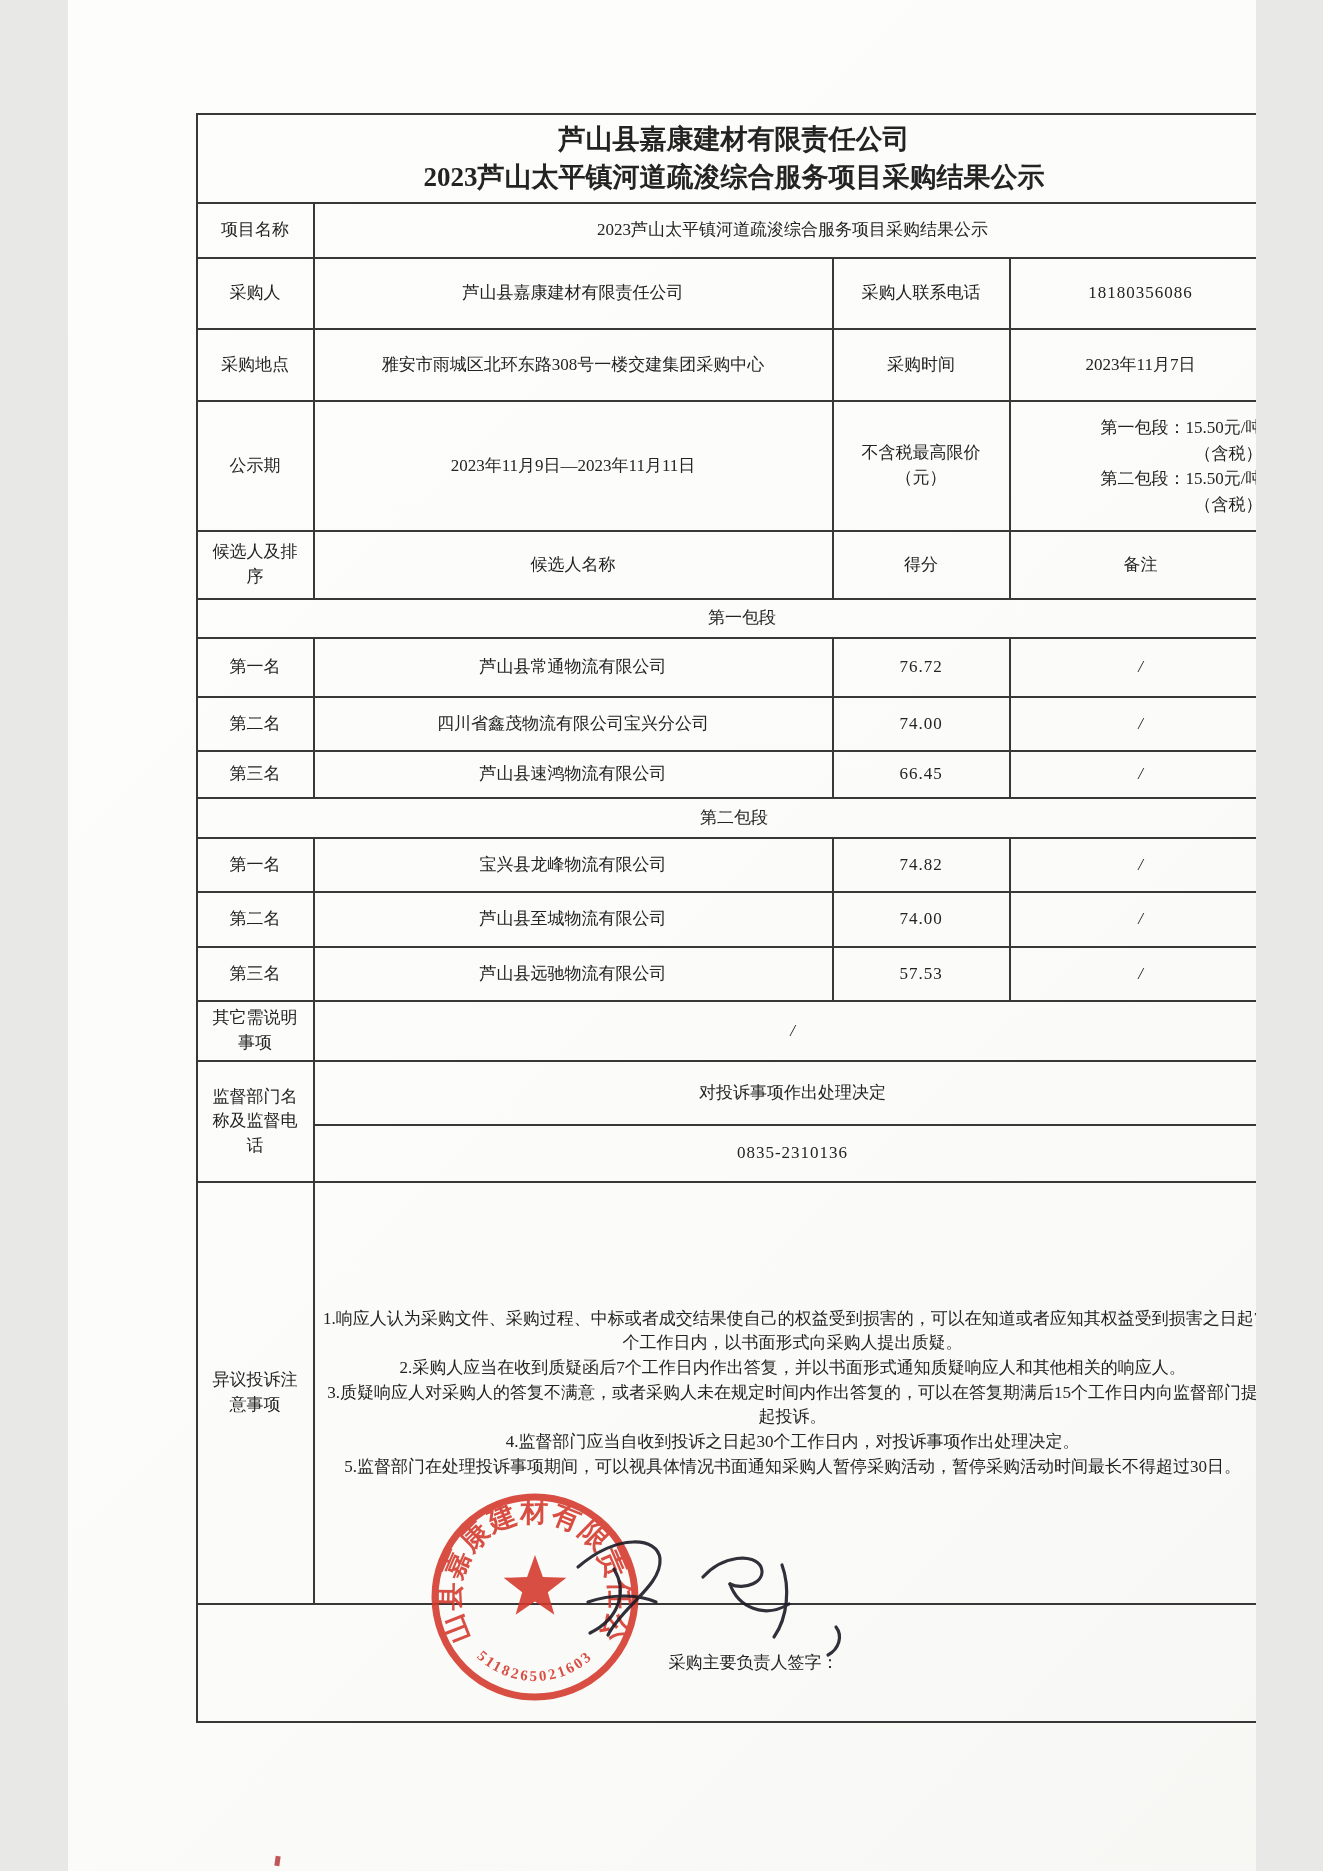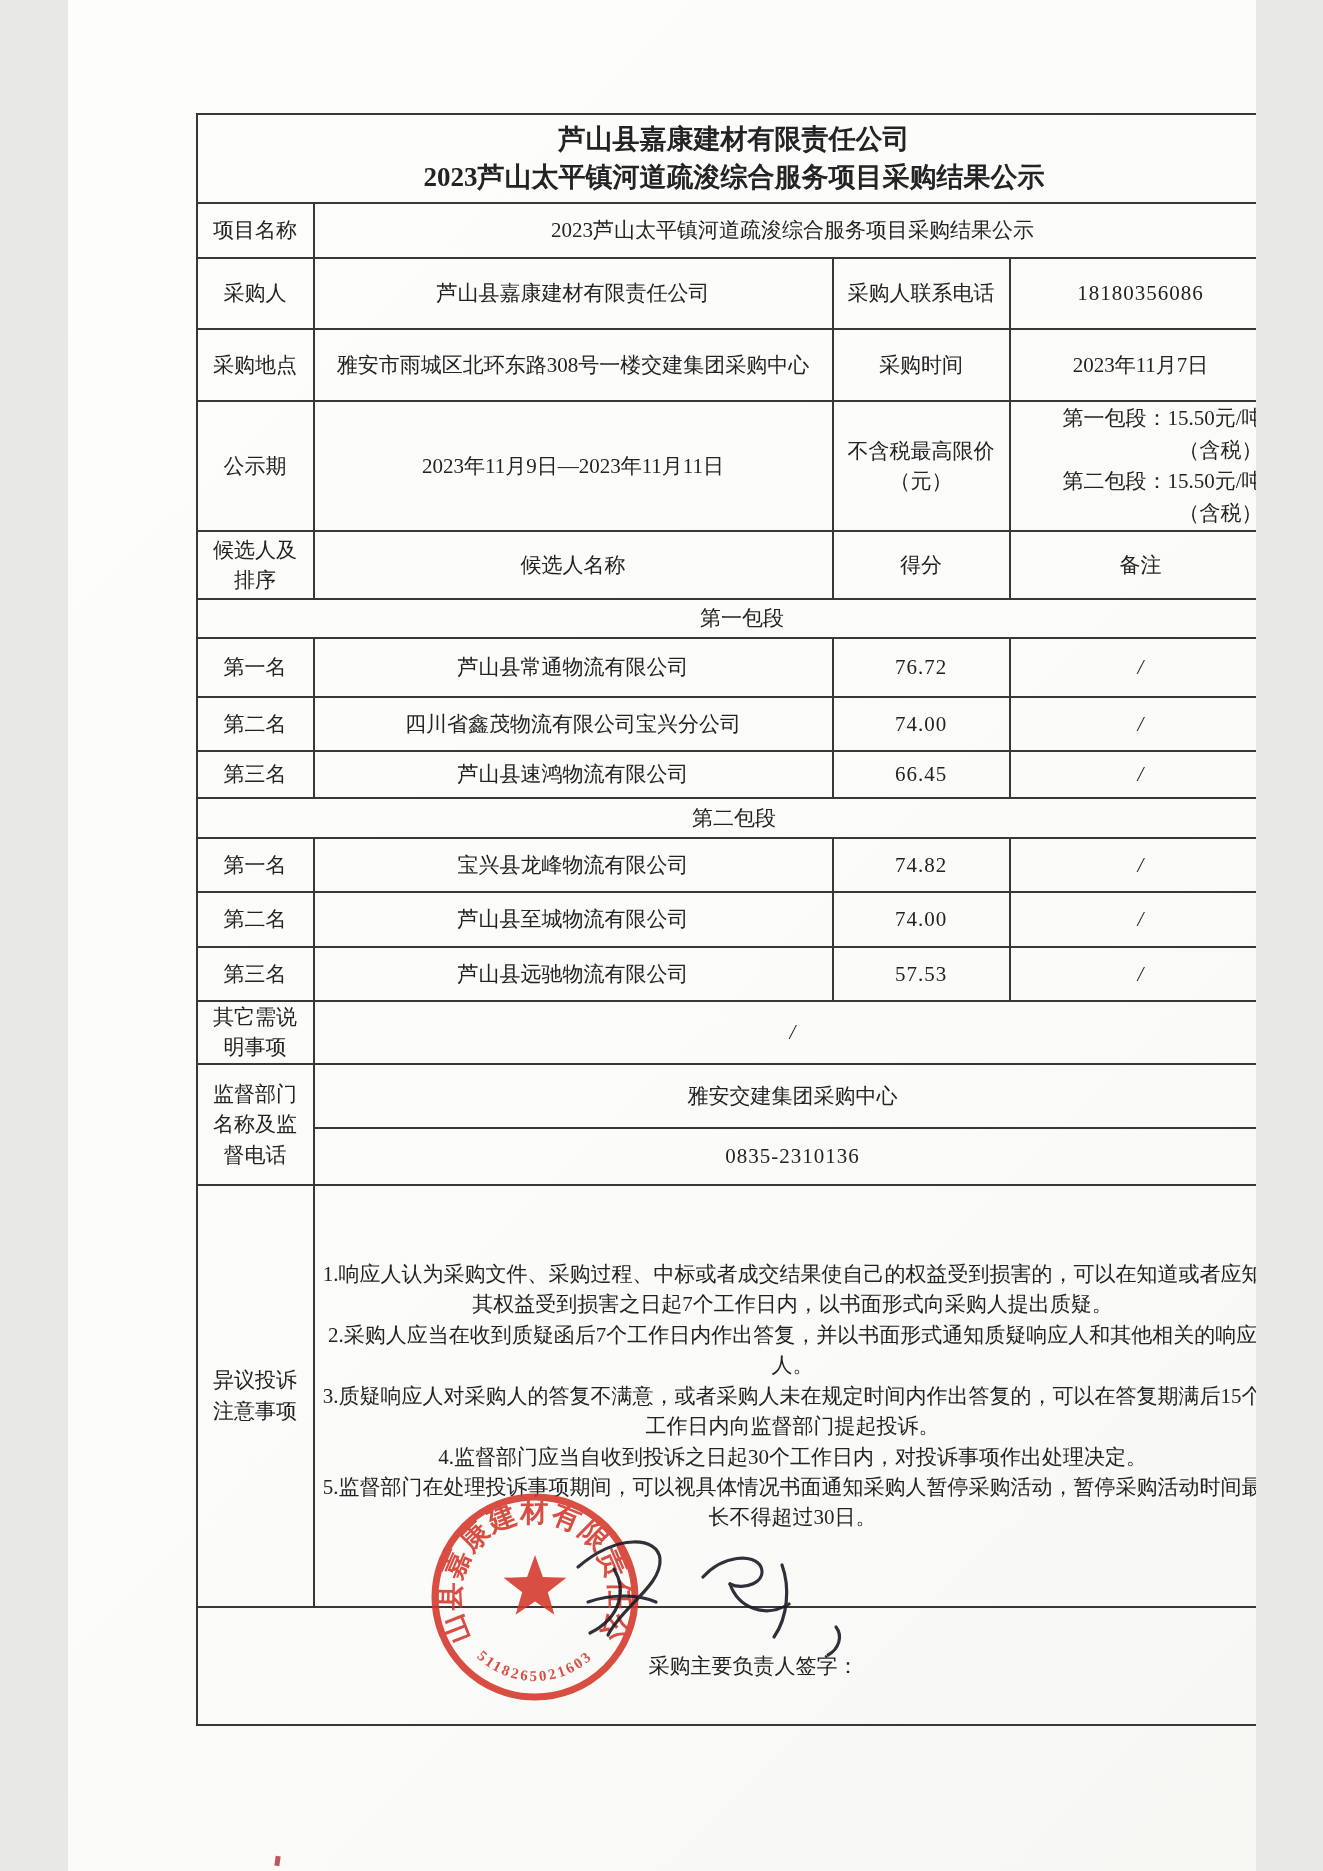--- a/index.html
+++ b/index.html
@@ -15,21 +15,21 @@
   table.doc{
     position:absolute;left:128px;top:113px;
     width:1075px;
     border-collapse:collapse;
     table-layout:fixed;
   }
   table.doc td{
     border:2px solid #383838;
     text-align:center;
     vertical-align:middle;
-    font-size:21px;
+    font-size:17px;
     padding:0 8px;
     word-break:break-all;
     line-height:1.45;
   }
   tr.r-title td{height:87px;font-size:27px;font-weight:bold;line-height:1.4;border-bottom:2px solid #383838;}
   tr.r-project td{height:53px;}
   tr.r-purchaser td{height:69px;}
   tr.r-location td{height:70px;}
   tr.r-publicity td{height:128px;}
   tr.r-chead td{height:66px;}
@@ -176,21 +176,21 @@
       <td class="slash">/</td>
     </tr>
 
     <tr class="r-other">
       <td class="label">其它需说明事项</td>
       <td colspan="3" class="slash-small">/</td>
     </tr>
 
     <tr class="r-sup1">
       <td class="label" rowspan="2">监督部门名称及监督电话</td>
-      <td colspan="3">雅安交建集团采购中心</td>
+      <td colspan="3">对投诉事项作出处理决定</td>
     </tr>
     <tr class="r-sup2">
       <td colspan="3" class="num">0835-2310136</td>
     </tr>
 
     <tr class="r-objection">
       <td class="label">异议投诉注意事项</td>
       <td colspan="3" class="objection-cell">
         <div>1.响应人认为采购文件、采购过程、中标或者成交结果使自己的权益受到损害的，可以在知道或者应知其权益受到损害之日起7个工作日内，以书面形式向采购人提出质疑。</div>
         <div>2.采购人应当在收到质疑函后7个工作日内作出答复，并以书面形式通知质疑响应人和其他相关的响应人。</div>

